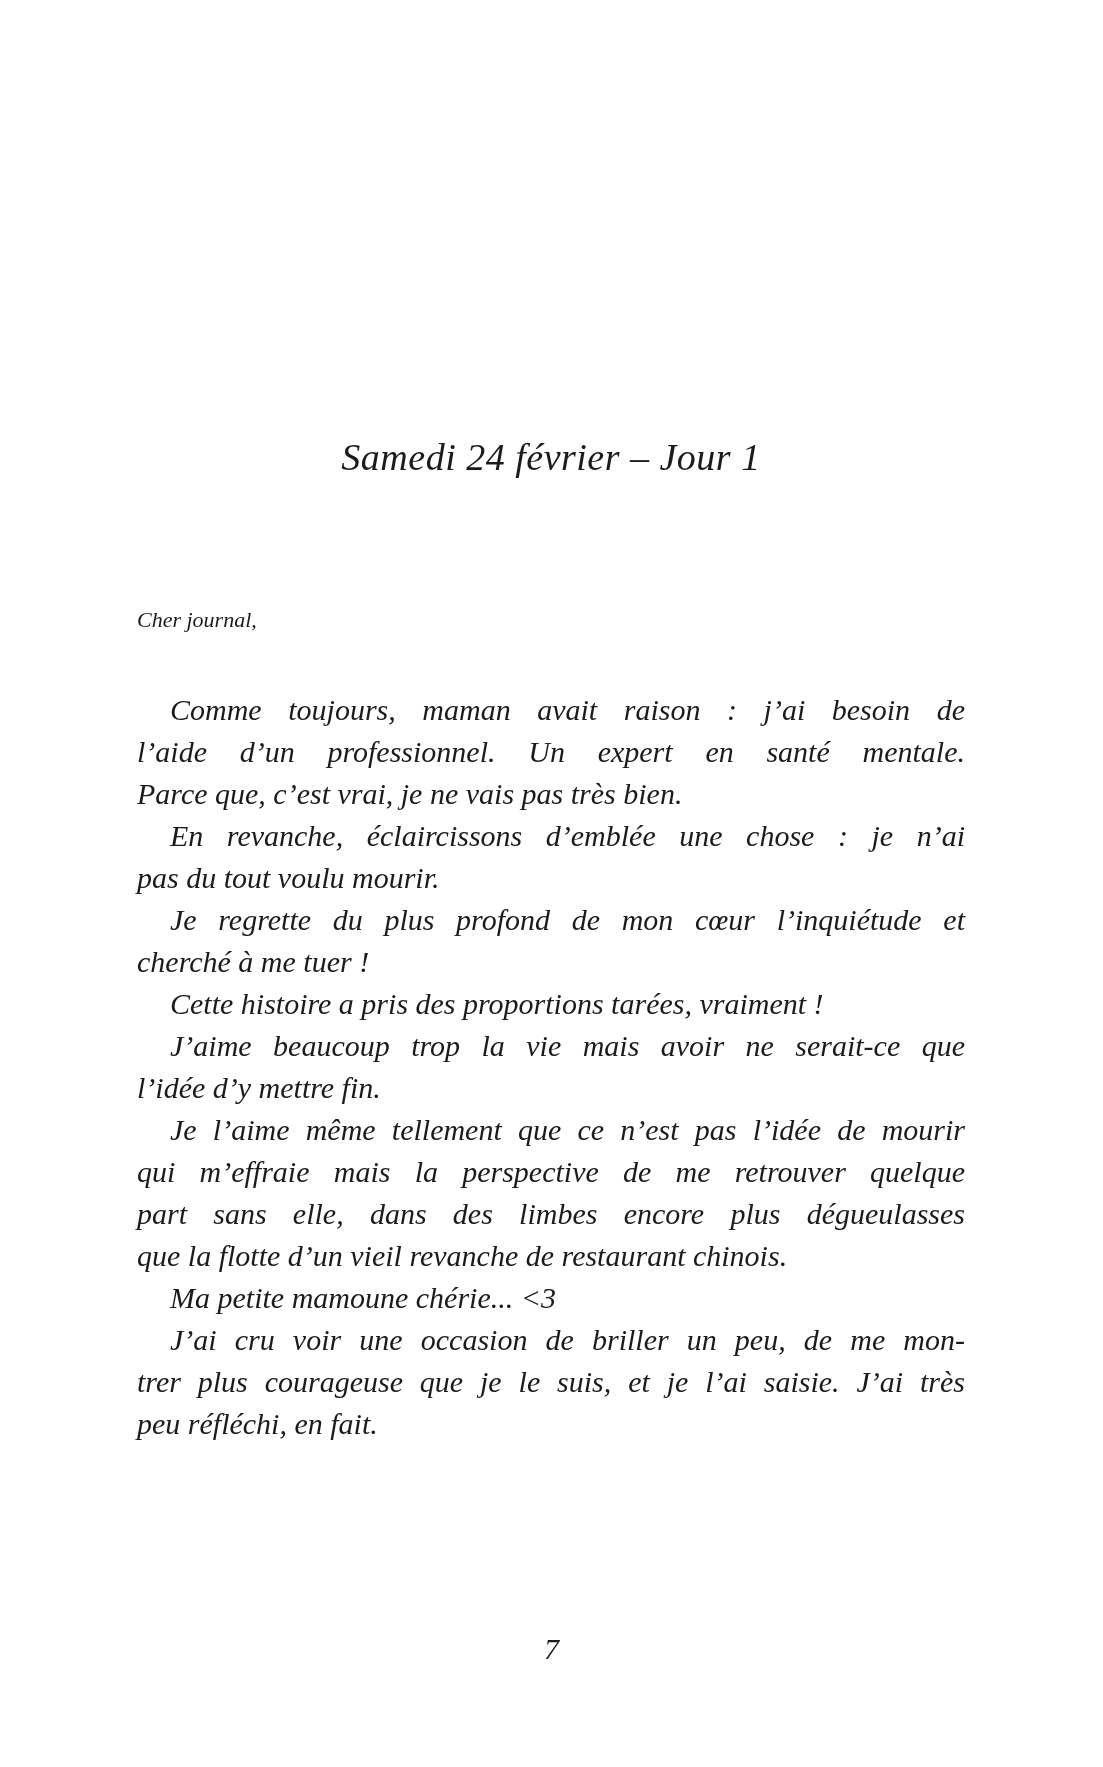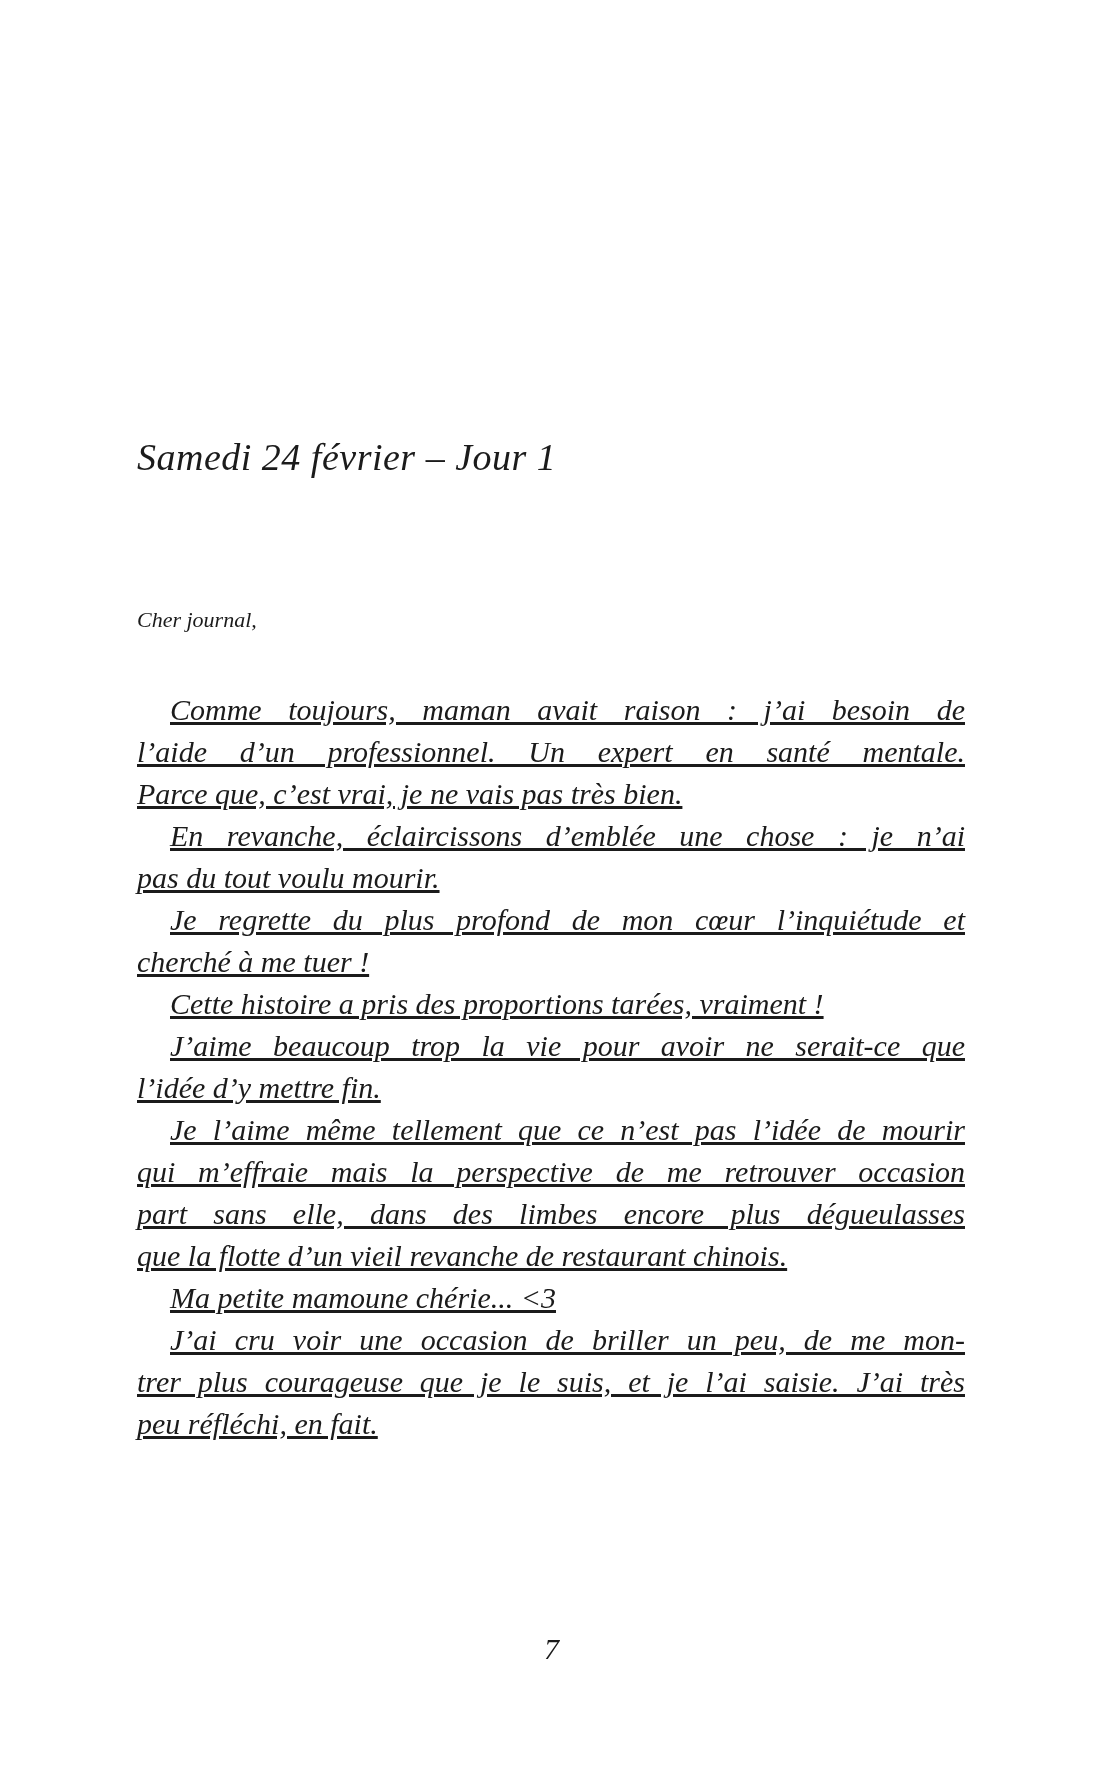--- a/index.html
+++ b/index.html
@@ -12,42 +12,42 @@
     font-family: "Liberation Serif", serif;
     font-style: italic;
     color: #1b1b1b;
     overflow: hidden;
   }
   .heading {
     position: absolute;
     top: 434px;
     left: 137px;
     width: 828px;
-    text-align: left;
+    text-align: center;
     font-size: 38px;
     line-height: 46px;
     letter-spacing: 0.5px;
   }
   .salutation {
     position: absolute;
     top: 599px;
     left: 137px;
     width: 828px;
     font-size: 22px;
     line-height: 42px;
   }
   .body-text {
     position: absolute;
     top: 689px;
     left: 137px;
     width: 828px;
     font-size: 30px;
     line-height: 42px;
   }
-  .line { min-height: 42px; text-decoration: underline; }
+  .line { min-height: 42px; }
   .line.just {
     text-align: justify;
     text-align-last: justify;
   }
   .line.indent { text-indent: 33px; }
   .pagenum {
     position: absolute;
     top: 1628px;
     left: 0;
     width: 1103px;
@@ -66,24 +66,24 @@
 
   <div class="body-text" id="body-text">
       <div class="line indent just">Comme toujours, maman avait raison : j’ai besoin de</div>
       <div class="line just">l’aide d’un professionnel. Un expert en santé mentale.</div>
       <div class="line">Parce que, c’est vrai, je ne vais pas très bien.</div>
       <div class="line indent just">En revanche, éclaircissons d’emblée une chose : je n’ai</div>
       <div class="line">pas du tout voulu mourir.</div>
       <div class="line indent just">Je regrette du plus profond de mon cœur l’inquiétude et</div>
       <div class="line">cherché à me tuer !</div>
       <div class="line indent">Cette histoire a pris des proportions tarées, vraiment !</div>
-      <div class="line indent just">J’aime beaucoup trop la vie pour avoir ne serait-ce que</div>
+      <div class="line indent just">J’aime beaucoup trop la vie mais avoir ne serait-ce que</div>
       <div class="line">l’idée d’y mettre fin.</div>
       <div class="line indent just">Je l’aime même tellement que ce n’est pas l’idée de mourir</div>
-      <div class="line just">qui m’effraie mais la perspective de me retrouver occasion</div>
+      <div class="line just">qui m’effraie mais la perspective de me retrouver quelque</div>
       <div class="line just">part sans elle, dans des limbes encore plus dégueulasses</div>
       <div class="line">que la flotte d’un vieil revanche de restaurant chinois.</div>
       <div class="line indent">Ma petite mamoune chérie... &lt;3</div>
       <div class="line indent just">J’ai cru voir une occasion de briller un peu, de me mon-</div>
       <div class="line just">trer plus courageuse que je le suis, et je l’ai saisie. J’ai très</div>
       <div class="line">peu réfléchi, en fait.</div>
     </div>
 
   <div class="pagenum">7</div>
 </div>

